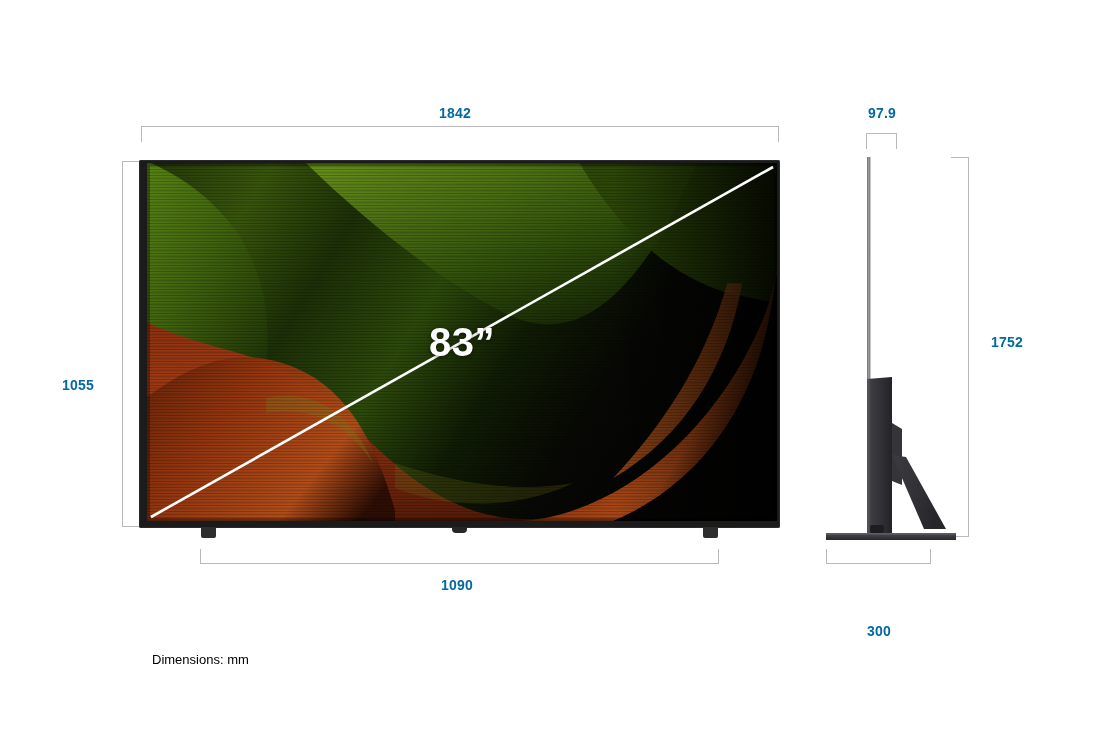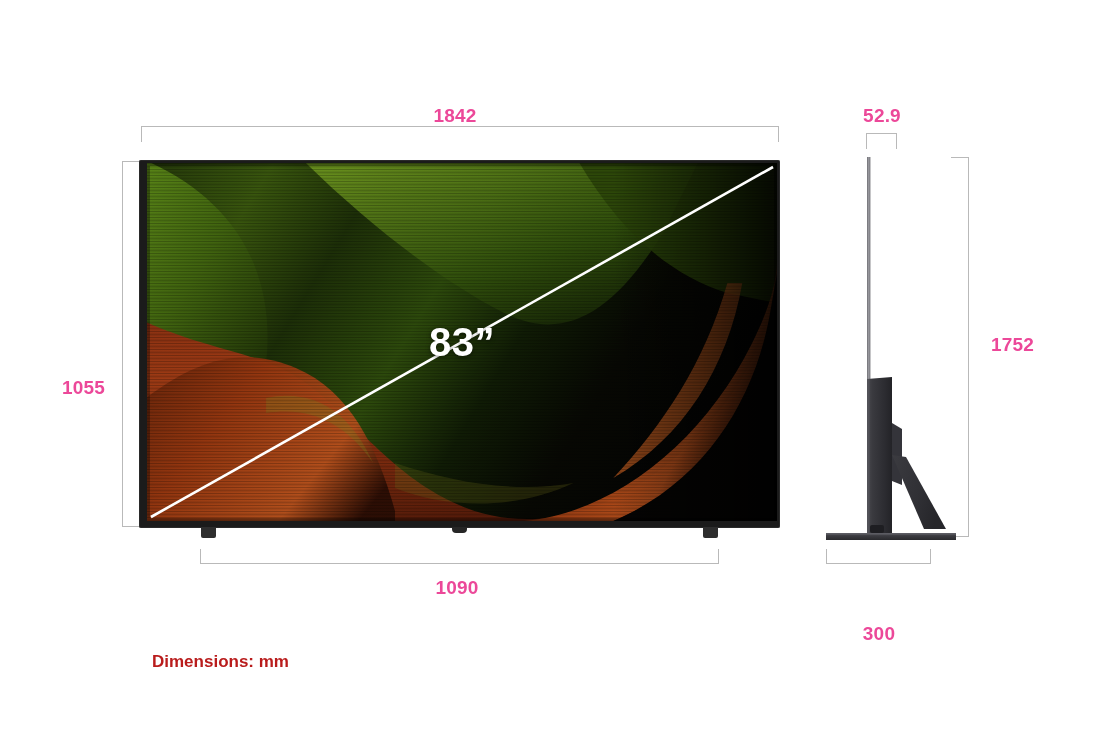--- a/index.html
+++ b/index.html
@@ -19,23 +19,23 @@
   .stage {
     position: absolute;
     inset: 0;
   }
 
   
   .dim-label {
     position: absolute;
     font-family: "Liberation Sans", sans-serif;
     font-weight: bold;
-    font-size: 19px;
+    font-size: 14px;
     letter-spacing: 0.2px;
-    color: #ec4899;
+    color: #0369a1;
     white-space: nowrap;
   }
   .dim-label.center { transform: translateX(-50%); }
 
   
   .bracket {
     position: absolute;
     box-sizing: border-box;
     border-color: #b9b9b9;
     border-style: solid;
@@ -109,24 +109,23 @@
     border-radius: 0 0 4px 4px;
   }
 
   
   .tv-side { position: absolute; }
   .tv-side svg { display: block; }
 
   .footnote {
     position: absolute;
     font-family: "Liberation Sans", sans-serif;
-    font-size: 17px;
-    color: #b91c1c;
+    font-size: 13px;
+    color: #000000;
     white-space: nowrap;
-    font-weight: bold;
   }
 </style>
 </head>
 <body>
 
 <div class="stage">
 
   <div class="dim-label center" style="left:455px; top:105px;">1842</div>
   <div class="bracket bracket-h" style="left:141px; top:126px; width:638px; height:16px;"></div>
 
@@ -233,21 +232,21 @@
     </div>
   </div>
 
   <div class="foot" style="left:201px; top:527px; width:15px; height:11px;"></div>
   <div class="foot" style="left:703px; top:527px; width:15px; height:11px;"></div>
   <div class="ir-nub" style="left:452px; top:527px; width:15px; height:6px;"></div>
 
   <div class="bracket bracket-h-down" style="left:200px; top:549px; width:519px; height:15px;"></div>
   <div class="dim-label center" style="left:457px; top:577px;">1090</div>
 
-  <div class="dim-label center" style="left:882px; top:105px;">52.9</div>
+  <div class="dim-label center" style="left:882px; top:105px;">97.9</div>
   <div class="bracket bracket-h" style="left:866px; top:133px; width:31px; height:16px;"></div>
 
   <div class="bracket bracket-v-right" style="left:951px; top:157px; width:18px; height:380px;"></div>
   <div class="dim-label" style="left:991px; top:334px;">1752</div>
 
   <div class="tv-side" style="left:820px; top:155px;">
     <svg width="150" height="390" viewBox="0 0 150 390" aria-hidden="true">
       <defs>
         <linearGradient id="panelEdge" x1="0" y1="0" x2="1" y2="0">
           <stop offset="0%" stop-color="#6f6f74"></stop>

